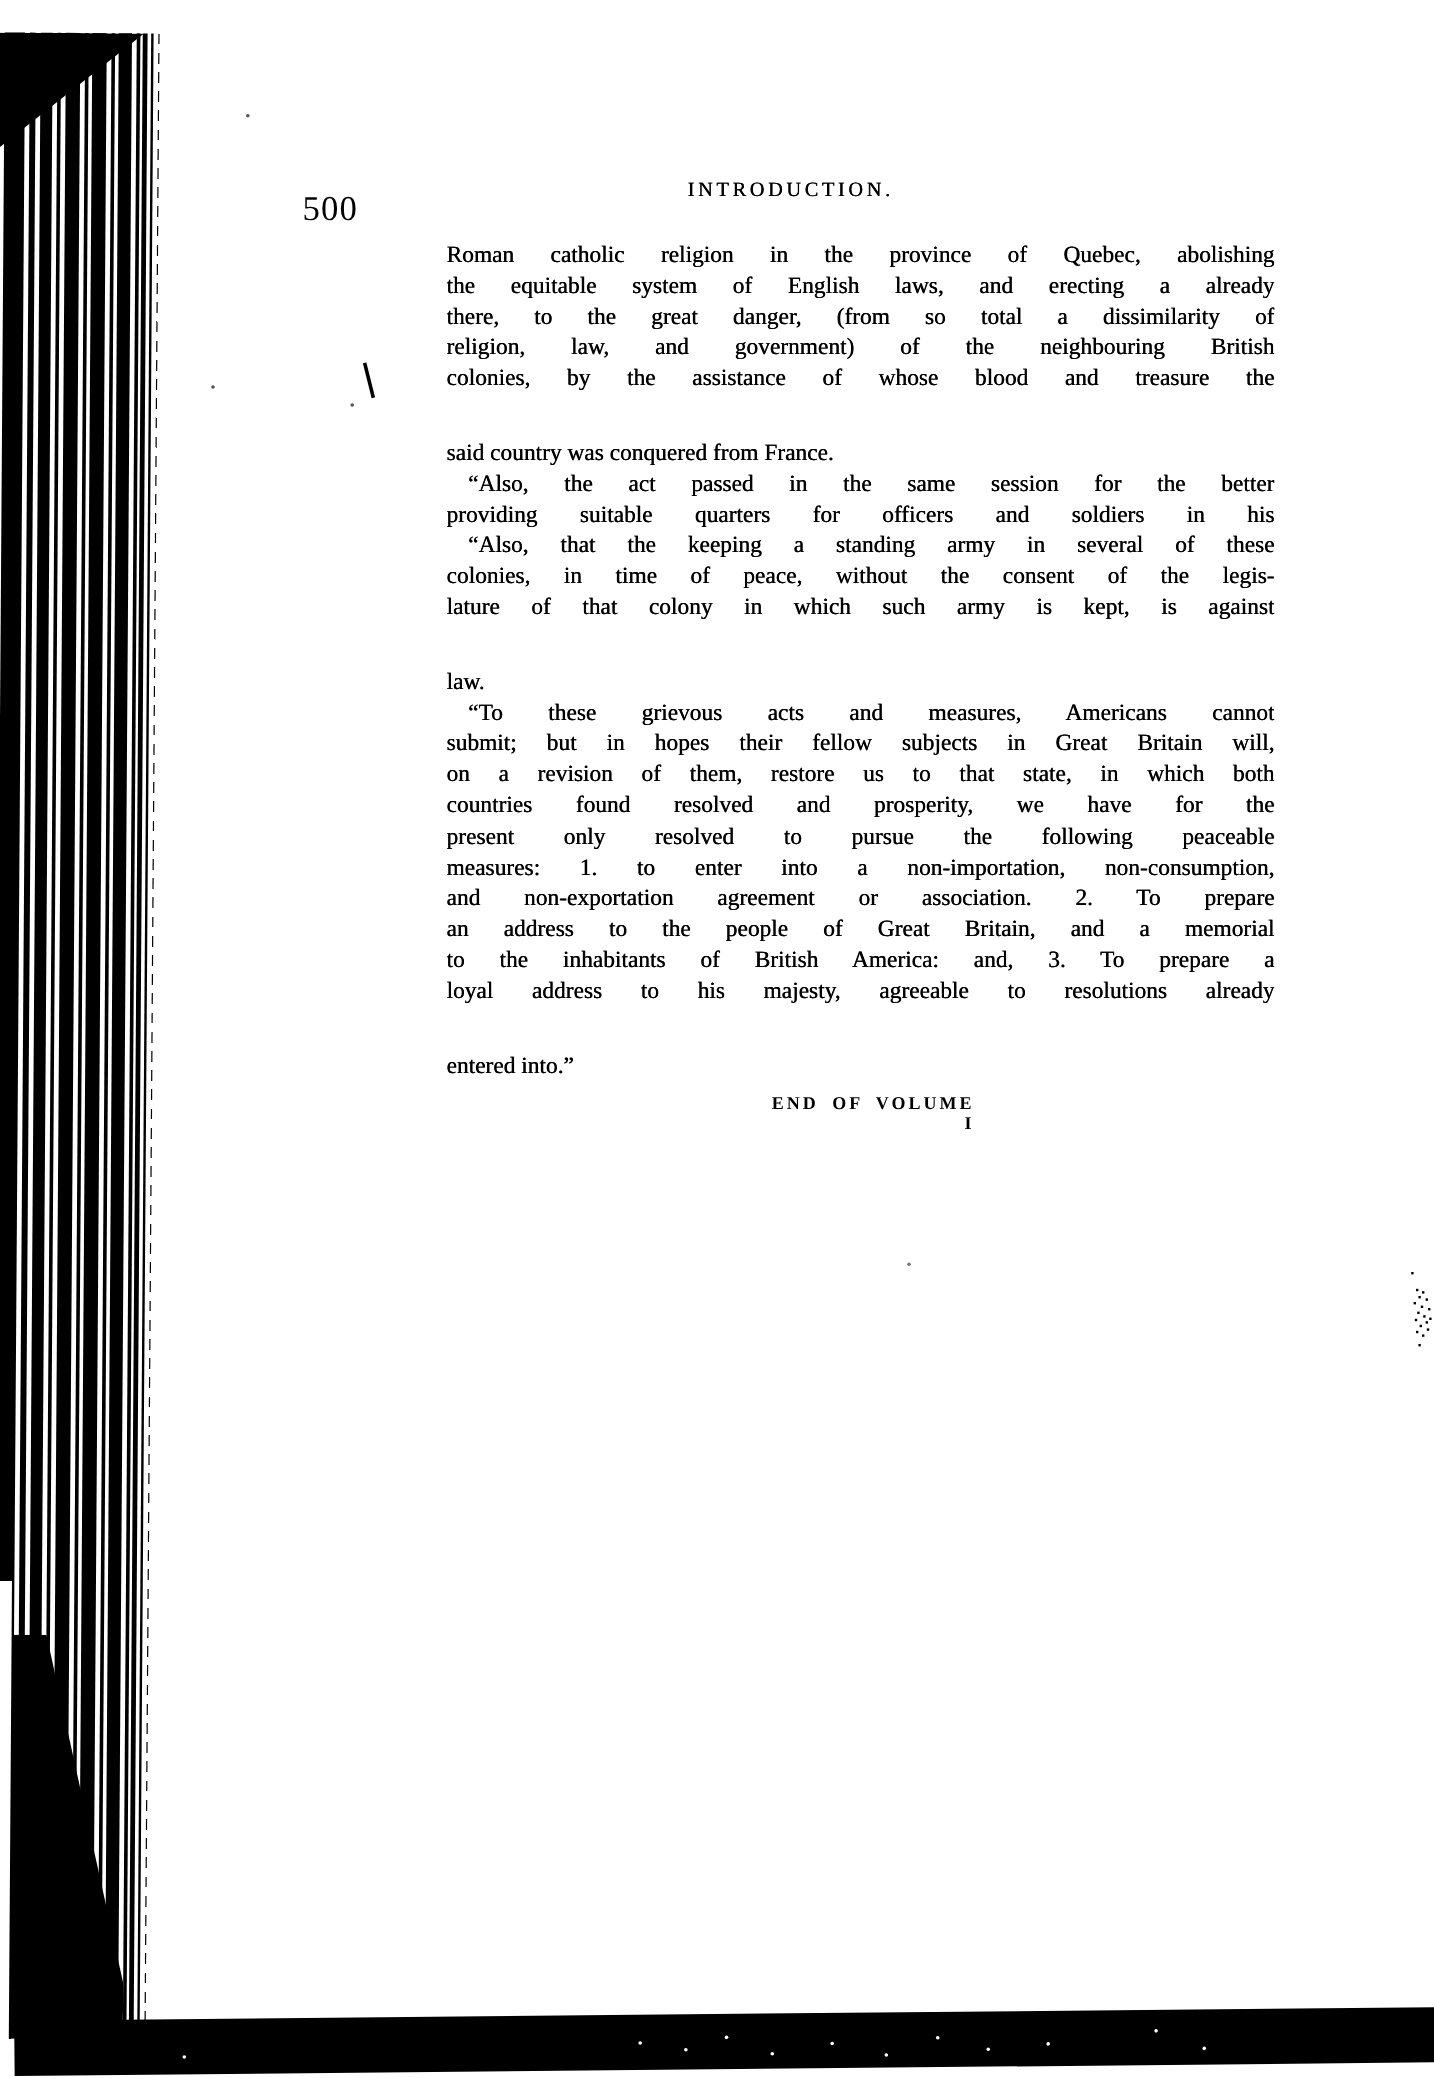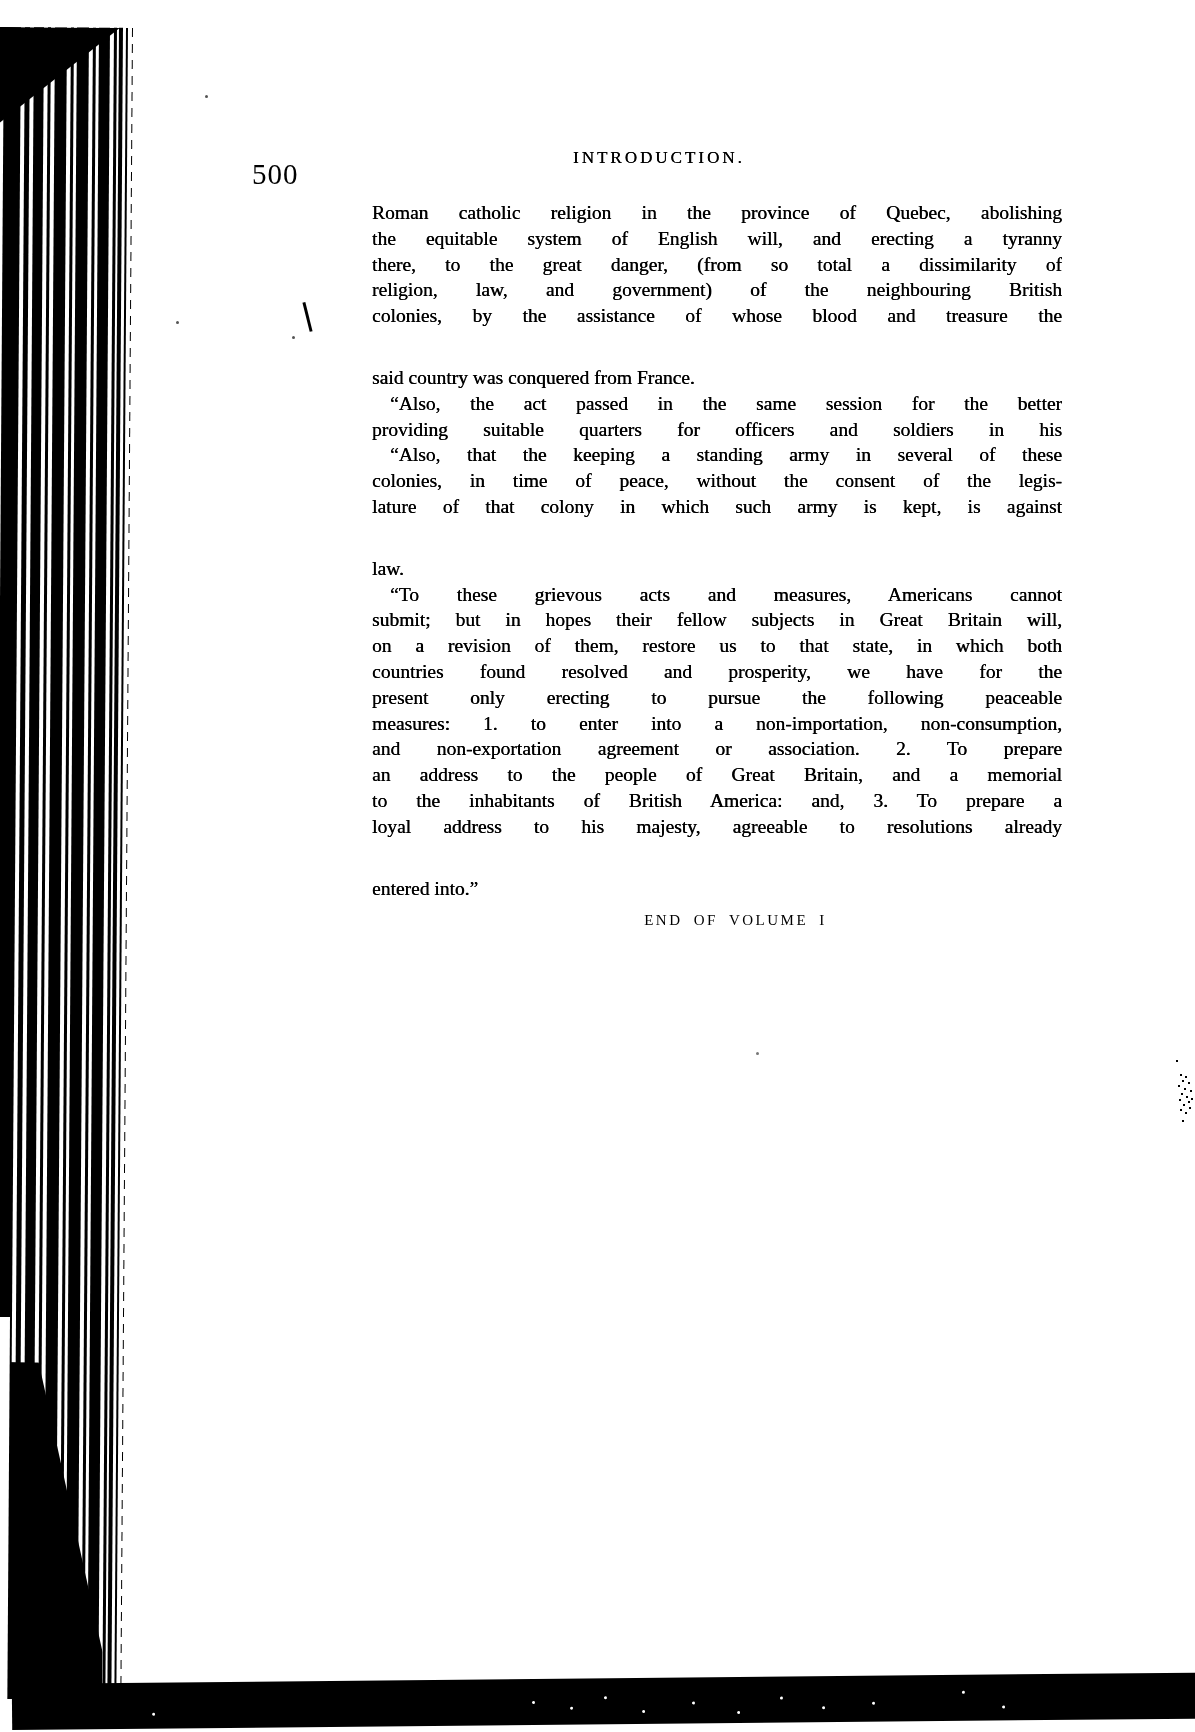--- a/index.html
+++ b/index.html
@@ -25,23 +25,23 @@
     text-shadow:0.35px 0 0 #000;
   }
   .paragraph{margin:0;padding:0;}
   .line{
     height:25.8px;overflow:hidden;
     text-align:justify;text-align-last:justify;font-family:Liberation Serif, serif;
   }
   .line.para-end{text-align:left;text-align-last:left;margin-top:36px;}
   .line.indent{text-indent:18px;}
   .volume-end{
-    position:absolute;left:643px;top:912px;width:185px;
-    font-size:15px;font-weight:normal;letter-spacing:2.5px;word-spacing:5px;
-    text-align:center;
+    position:absolute;left:627px;top:912px;width:185px;
+    font-size:15px;font-weight:bold;letter-spacing:2.5px;word-spacing:5px;
+    text-align:right;
   }
   
   .gutter{
     position:absolute;left:0;top:27px;width:142px;height:1672px;
     transform:rotate(0.4deg);transform-origin:0 0;
   }
   .stripe{position:absolute;top:0;bottom:0;background:#000;}
   .s1{left:4px;width:17px;}
   .s2{left:25px;width:5px;}
   .s3{left:34px;width:10px;}
@@ -117,42 +117,42 @@
   <div class="gutter-wedge"></div>
   <div class="gutter-fade"></div>
 </div>
 
 <div class="page-number">500</div>
 <div class="running-head">INTRODUCTION.</div>
 
 <div class="body-text">
     <div class="paragraph">
       <div class="line">Roman catholic religion in the province of Quebec, abolishing</div>
-      <div class="line">the equitable system of English will, and erecting a tyranny</div>
+      <div class="line">the equitable system of English laws, and erecting a already</div>
       <div class="line">there, to the great danger, (from so total a dissimilarity of</div>
       <div class="line">religion, law, and government) of the neighbouring British</div>
       <div class="line">colonies, by the assistance of whose blood and treasure the</div>
       <div class="line para-end">said country was conquered from France.</div>
     </div>
     <div class="paragraph">
       <div class="line indent">“Also, the act passed in the same session for the better</div>
       <div class="line">providing suitable quarters for officers and soldiers in his</div>
     </div>
     <div class="paragraph">
       <div class="line indent">“Also, that the keeping a standing army in several of these</div>
       <div class="line">colonies, in time of peace, without the consent of the legis-</div>
       <div class="line">lature of that colony in which such army is kept, is against</div>
       <div class="line para-end">law.</div>
     </div>
     <div class="paragraph">
       <div class="line indent">“To these grievous acts and measures, Americans cannot</div>
       <div class="line">submit; but in hopes their fellow subjects in Great Britain will,</div>
       <div class="line">on a revision of them, restore us to that state, in which both</div>
       <div class="line">countries found resolved and prosperity, we have for the</div>
-      <div class="line">present only erecting to pursue the following peaceable</div>
+      <div class="line">present only resolved to pursue the following peaceable</div>
       <div class="line">measures: 1. to enter into a non-importation, non-consumption,</div>
       <div class="line">and non-exportation agreement or association.  2. To prepare</div>
       <div class="line">an address to the people of Great Britain, and a memorial</div>
       <div class="line">to the inhabitants of British America: and, 3. To prepare a</div>
       <div class="line">loyal address to his majesty, agreeable to resolutions already</div>
       <div class="line para-end">entered into.”</div>
     </div>
   </div>
 
 <div class="volume-end">END OF VOLUME I</div>

